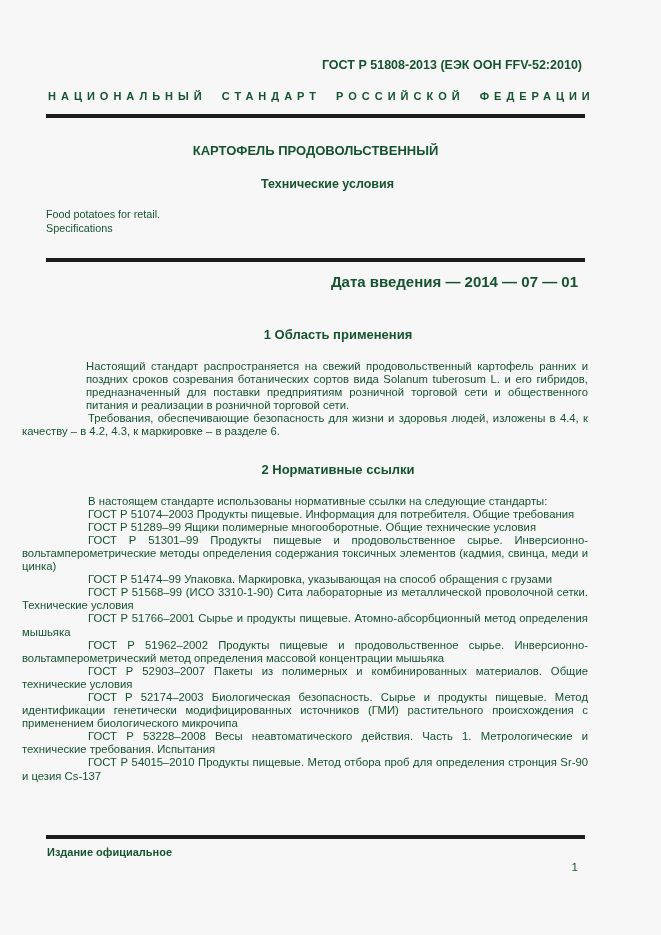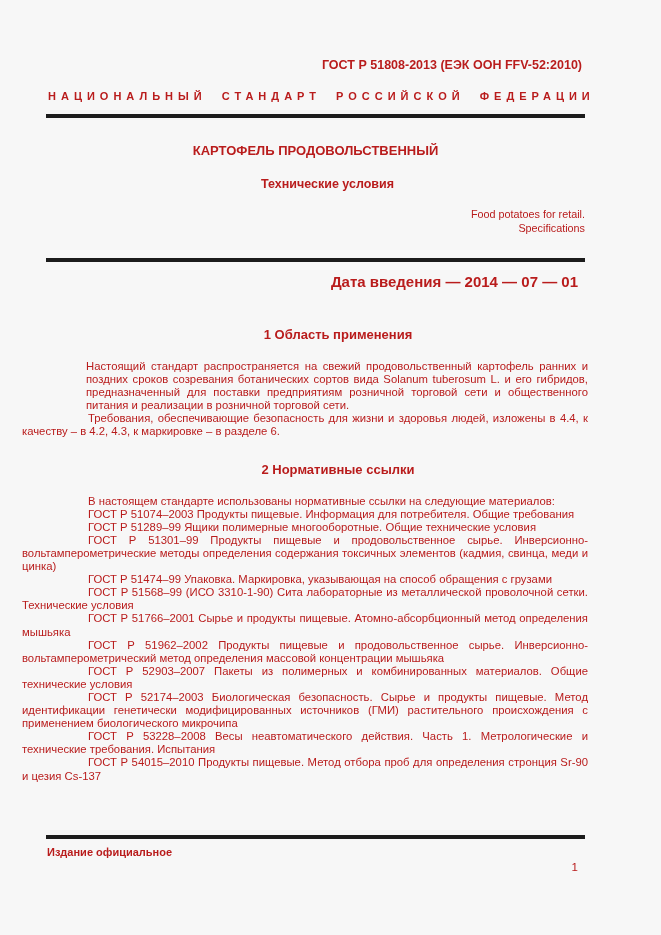--- a/index.html
+++ b/index.html
@@ -2,21 +2,21 @@
 <html lang="ru"><head>
 <meta charset="utf-8">
 <style>
   html, body { margin: 0; padding: 0; background: #f7f7f7; }
   .page {
     position: relative;
     width: 658px;
     height: 935px;
     background: #f7f7f7;
     font-family: "Liberation Sans", sans-serif;
-    color: #b91c1c;
+    color: #14532d;
     overflow: hidden;
   }
   .rule {
     position: absolute;
     left: 46px;
     width: 539px;
     height: 4px;
     background: #1c1c1c;
   }
   .rule-1 { top: 114px; }
@@ -56,21 +56,21 @@
     width: 539px;
     text-align: center;
     font-size: 12.5px;
     font-weight: bold;
   }
   .title-en {
     position: absolute;
     top: 208px;
     left: 46px;
     width: 539px;
-    text-align: right;
+    text-align: left;
     font-size: 10.8px;
     line-height: 13.5px;
   }
   .eff-date {
     position: absolute;
     top: 273px;
     right: 80px;
     font-size: 15px;
     font-weight: bold;
     white-space: nowrap;
@@ -133,21 +133,21 @@
 
   <div class="eff-date">Дата введения — 2014 — 07 — 01</div>
 
   <div class="content">
 
     <h2 class="sec">1 Область применения</h2>
     <p class="bi">Настоящий стандарт распространяется на свежий продовольственный картофель ранних и поздних сроков созревания ботанических сортов вида Solanum tuberosum L. и его гибридов, предназначенный для поставки предприятиям розничной торговой сети и общественного питания и реализации в розничной торговой сети.</p>
     <p class="fi">Требования, обеспечивающие безопасность для жизни и здоровья людей, изложены в 4.4, к качеству – в 4.2, 4.3, к маркировке – в разделе 6.</p>
 
     <h2 class="sec sec-gap">2 Нормативные ссылки</h2>
-    <p class="fi">В настоящем стандарте использованы нормативные ссылки на следующие материалов:</p>
+    <p class="fi">В настоящем стандарте использованы нормативные ссылки на следующие стандарты:</p>
     <p class="fi">ГОСТ Р 51074–2003 Продукты пищевые. Информация для потребителя. Общие требования</p>
     <p class="fi">ГОСТ Р 51289–99 Ящики полимерные многооборотные. Общие технические условия</p>
     <p class="fi">ГОСТ Р 51301–99 Продукты пищевые и продовольственное сырье. Инверсионно-вольтамперометрические методы определения содержания токсичных элементов (кадмия, свинца, меди и цинка)</p>
     <p class="fi">ГОСТ Р 51474–99 Упаковка. Маркировка, указывающая на способ обращения с грузами</p>
     <p class="fi">ГОСТ Р 51568–99 (ИСО 3310-1-90) Сита лабораторные из металлической проволочной сетки. Технические условия</p>
     <p class="fi">ГОСТ Р 51766–2001 Сырье и продукты пищевые. Атомно-абсорбционный метод определения мышьяка</p>
     <p class="fi">ГОСТ Р 51962–2002 Продукты пищевые и продовольственное сырье. Инверсионно-вольтамперометрический метод определения массовой концентрации мышьяка</p>
     <p class="fi">ГОСТ Р 52903–2007 Пакеты из полимерных и комбинированных материалов. Общие технические условия</p>
     <p class="fi">ГОСТ Р 52174–2003 Биологическая безопасность. Сырье и продукты пищевые. Метод идентификации генетически модифицированных источников (ГМИ) растительного происхождения с применением биологического микрочипа</p>
     <p class="fi">ГОСТ Р 53228–2008 Весы неавтоматического действия. Часть 1. Метрологические и технические требования. Испытания</p>

